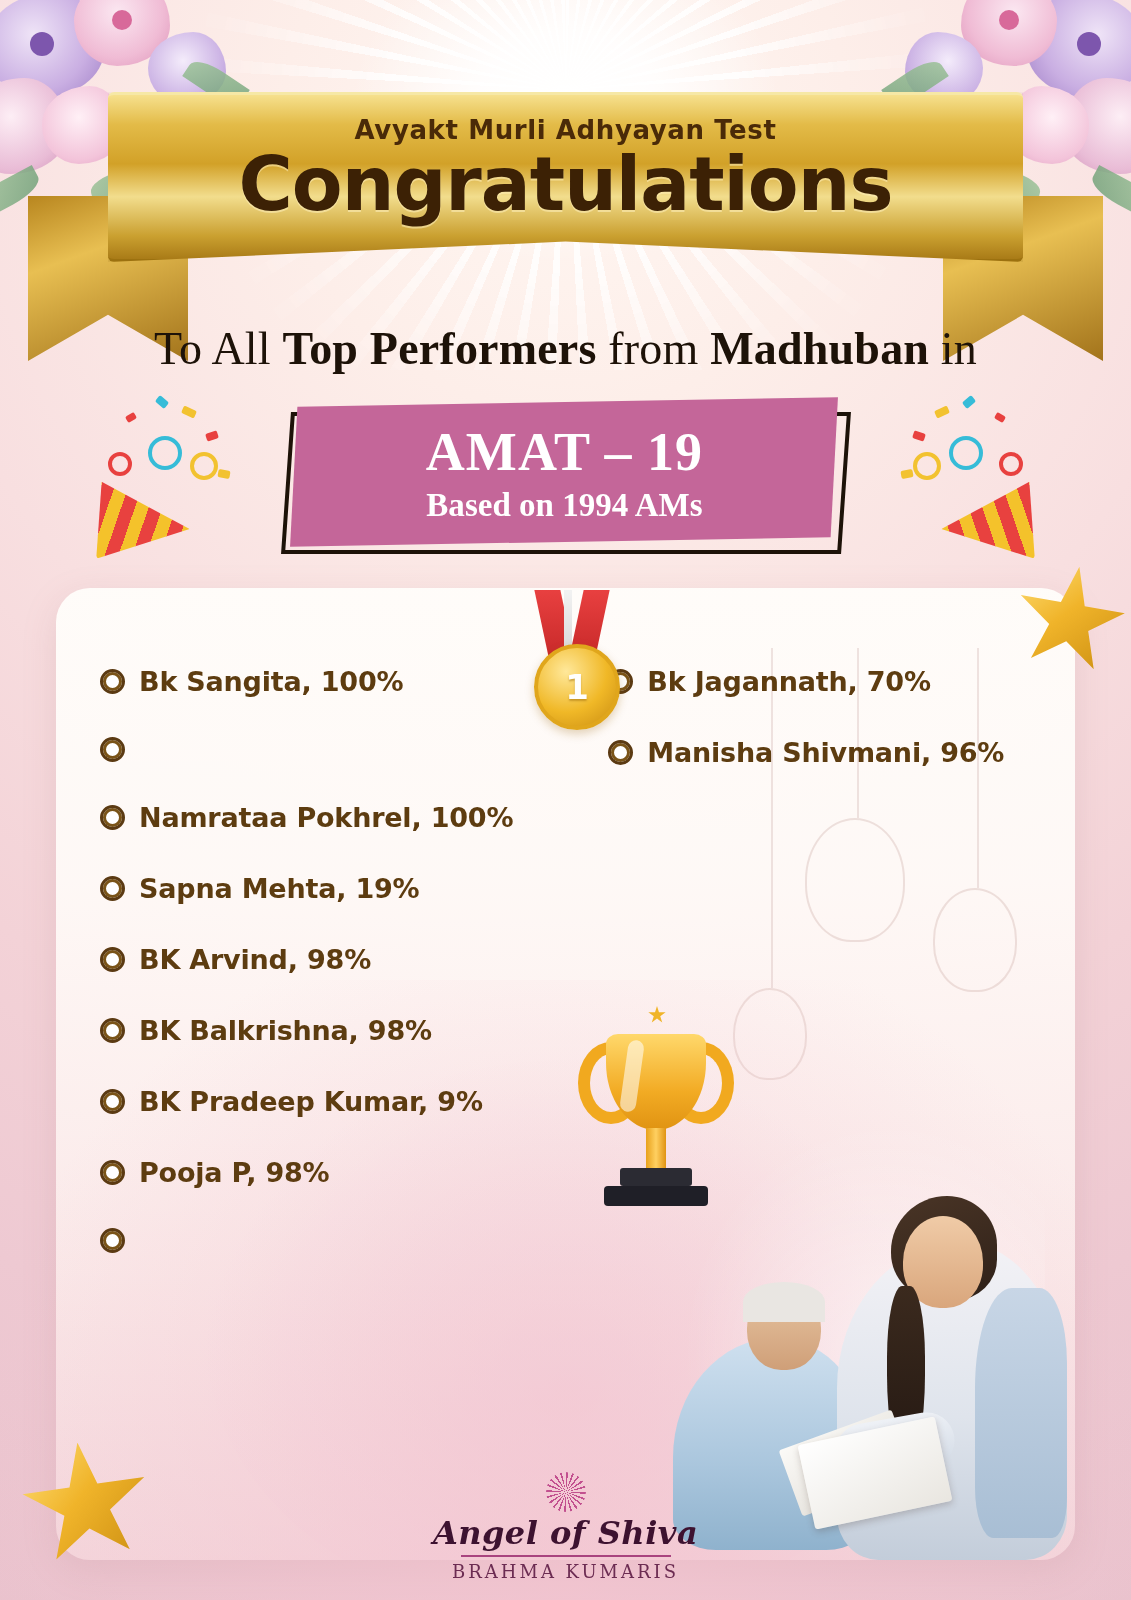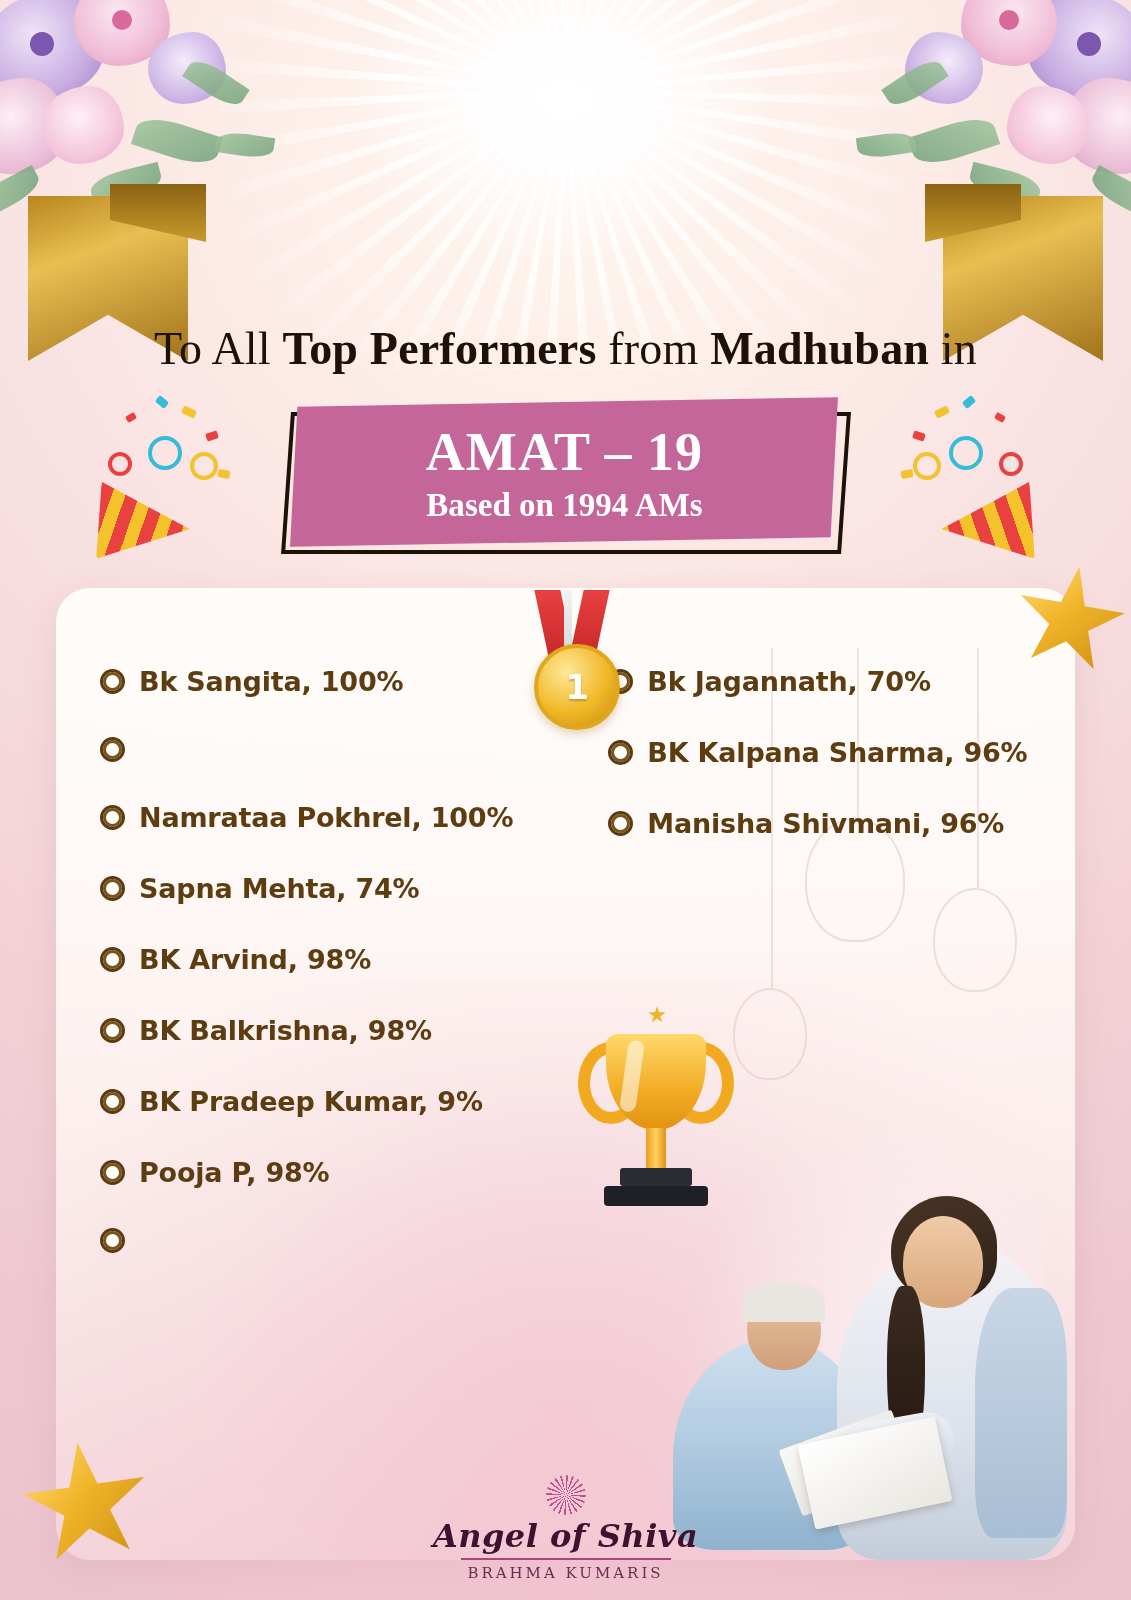--- a/index.html
+++ b/index.html
@@ -473,21 +473,21 @@
     font-size: 32px;
     color: #3d1230;
     letter-spacing: .5px;
   }
   .logo-rule {
     width: 210px; height: 2px; margin: 3px auto 4px;
     background: #a9447f;
   }
   .logo-sub {
     font-family: "DejaVu Serif", serif;
-    font-size: 15px;
+    font-size: 18px;
     letter-spacing: 3px;
     color: #6c2c52;
   }
 </style>
 </head>
 <body>
 
 <div class="poster">
 
   <div class="sunburst"></div>
@@ -521,20 +521,24 @@
     <div class="leaf" style="left:206px;top:96px;width:64px;height:26px;transform:rotate(34deg);"></div>
     <div class="leaf" style="left:-6px;top:206px;width:70px;height:26px;transform:rotate(-28deg);"></div>
     <div class="leaf" style="left:238px;top:160px;width:58px;height:22px;transform:rotate(8deg);"></div>
   </div>
 
   <div class="ribbon-wrap">
     <div class="ribbon-tail left"></div>
     <div class="ribbon-tail right"></div>
     <div class="ribbon-fold left"></div>
     <div class="ribbon-fold right"></div>
+    <div class="ribbon-main">
+      <div class="ribbon-sub">Avyakt Murli Adhyayan Test</div>
+      <div class="ribbon-title">Congratulations</div>
+    </div>
   </div>
 
   <div class="headline">
     <span>To All </span><b>Top Performers</b><span> from </span><b>Madhuban</b><span> in</span>
   </div>
 
   <div class="popper left">
     <div class="cone"></div>
     <div class="conf" style="left:96px;top:10px;width:14px;height:8px;background:#f2c230;transform:rotate(24deg);"></div>
     <div class="conf" style="left:120px;top:34px;width:12px;height:8px;background:#e8413f;transform:rotate(-18deg);"></div>
@@ -606,21 +610,21 @@
         </div>
         <div class="winner">
           <div class="bullet"></div>
         </div>
         <div class="winner">
           <div class="bullet"></div>
           <div class="wname">Namrataa Pokhrel, 100%</div>
         </div>
         <div class="winner">
           <div class="bullet"></div>
-          <div class="wname">Sapna Mehta, 74%</div>
+          <div class="wname">Sapna Mehta, 19%</div>
         </div>
         <div class="winner">
           <div class="bullet"></div>
           <div class="wname">BK Arvind, 98%</div>
         </div>
         <div class="winner">
           <div class="bullet"></div>
           <div class="wname">BK Balkrishna, 98%</div>
         </div>
         <div class="winner">
@@ -633,24 +637,20 @@
         </div>
         <div class="winner">
           <div class="bullet"></div>
         </div>
       </div>
 
       <div class="col right">
         <div class="winner">
           <div class="bullet"></div>
           <div class="wname">Bk Jagannath, 70%</div>
-        </div>
-        <div class="winner">
-          <div class="bullet"></div>
-          <div class="wname">BK Kalpana Sharma, 96%</div>
         </div>
         <div class="winner">
           <div class="bullet"></div>
           <div class="wname">Manisha Shivmani, 96%</div>
         </div>
       </div>
     </div>
 
     <div class="figures">
       <div class="halo"></div>

